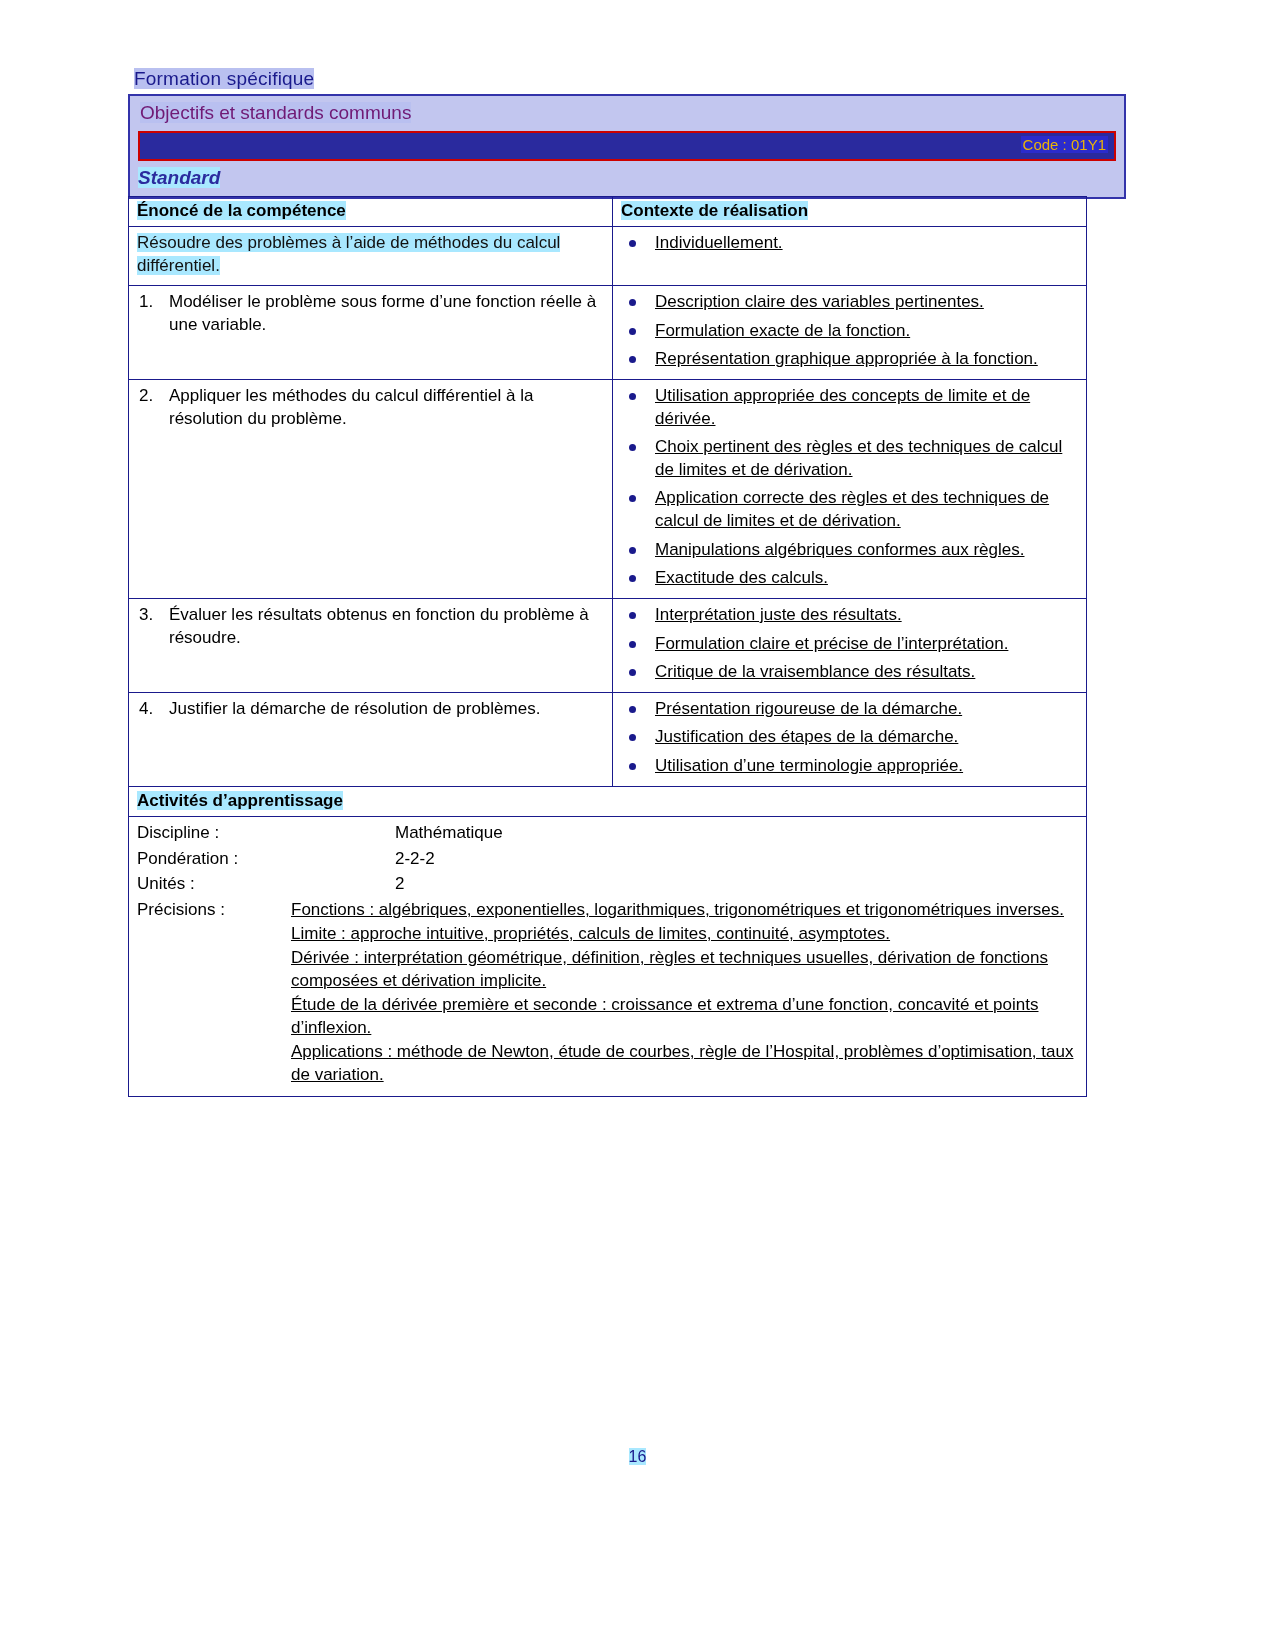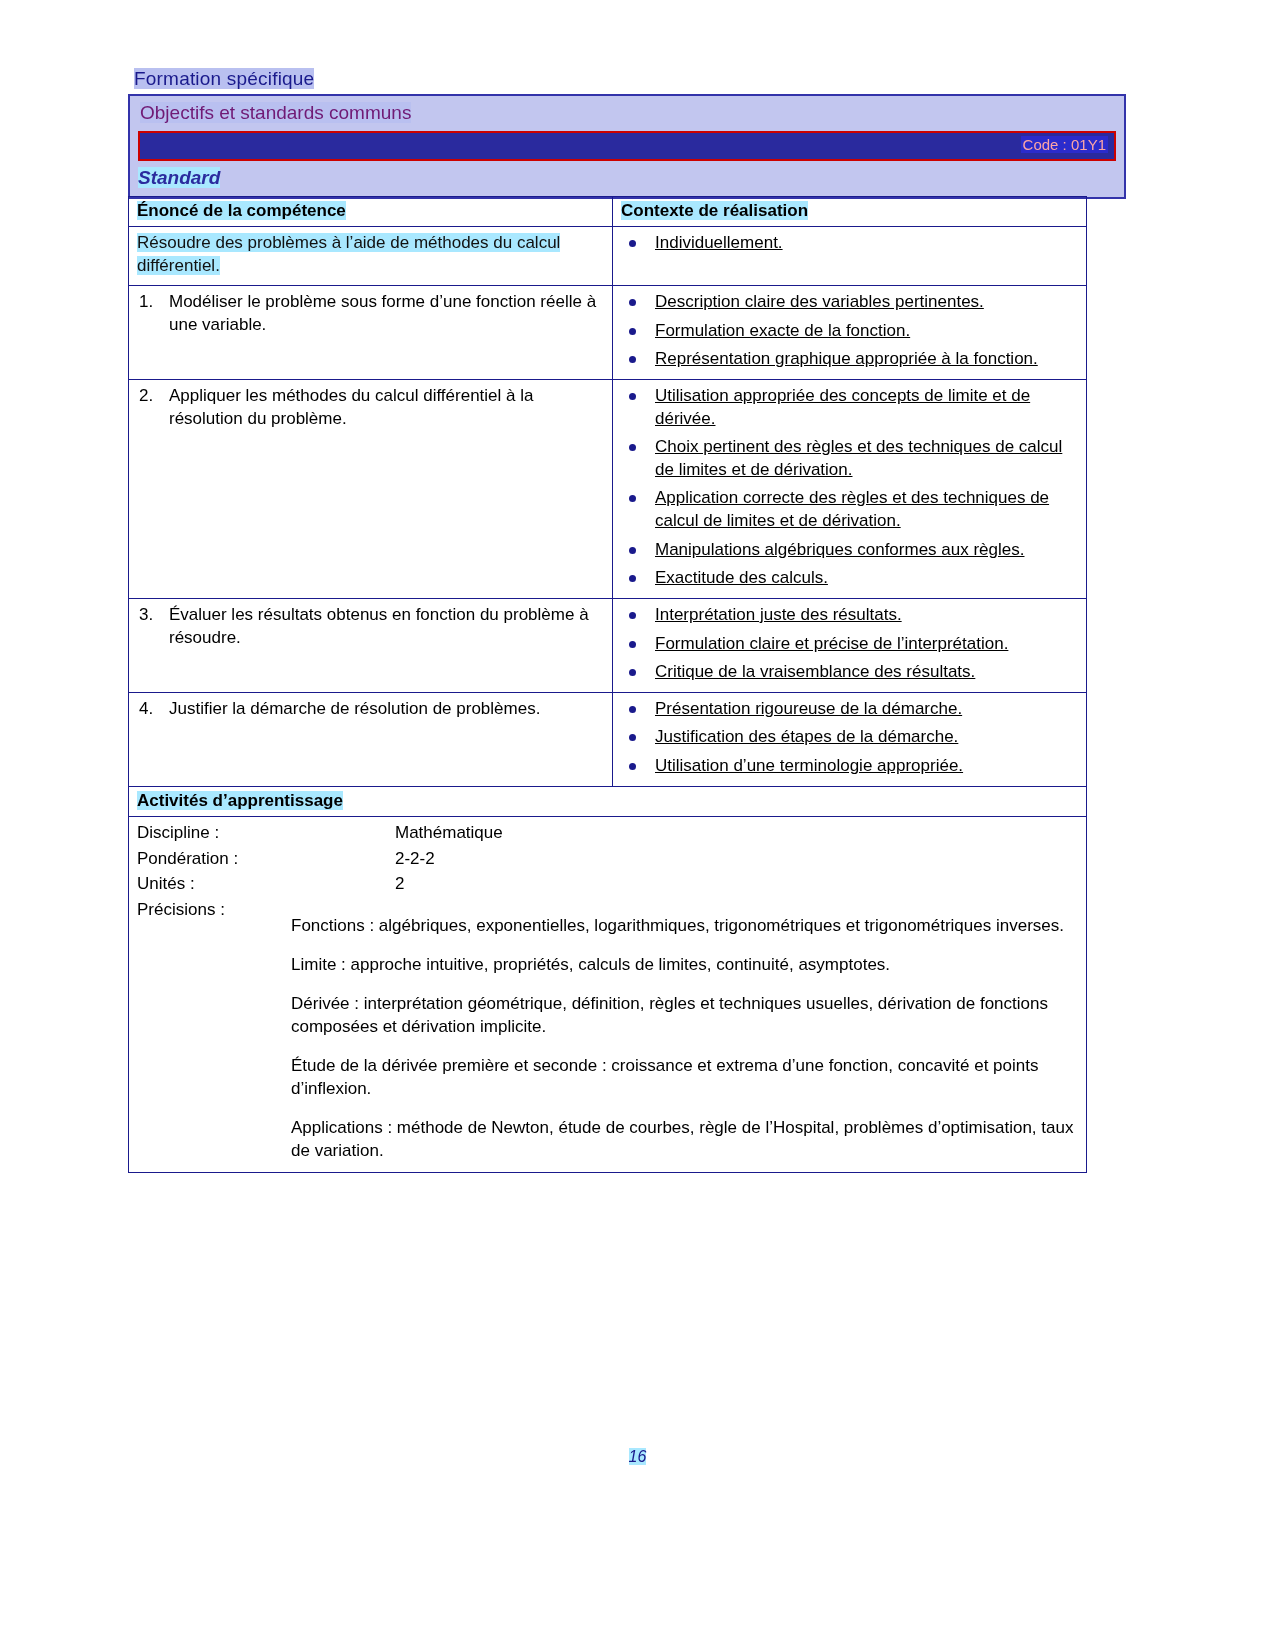--- a/index.html
+++ b/index.html
@@ -56,21 +56,21 @@
     border: 2px solid #cc0000;
     background: #2a2a9e;
     height: 26px;
     position: relative;
   }
   .code-text {
     position: absolute;
     right: 6px;
     top: 3px;
     font-size: 15px;
-    color: #fca5a5;
+    color: #eab308;
     background: #2b2bcc;
     padding: 0 2px;
   }
   .objstd-row {
     margin-top: 6px;
     display: flex;
     font-size: 19px;
     font-weight: bold;
     font-style: italic;
     color: #2b2b9e;
@@ -165,32 +165,32 @@
   .act-label { width: 258px; }
   .act-val { flex: 1; }
   .prec-block {
     display: flex;
     font-size: 17px;
     line-height: 1.35;
     gap: 32px;
   }
   .prec-label { width: 122px; flex: none; }
   .prec-body { flex: 1; }
-  .prec-body p { margin: 16px 0 1px 0; }
+  .prec-body p { margin: 0 0 1px 0; text-decoration: underline; }
 
   .footer {
     position: absolute;
     left: 0;
     top: 1448px;
     width: 1275px;
     text-align: center;
     font-size: 16px;
     color: #1a1a8c;
   }
-  .footer span { background:#a9e8ff;font-style:italic; }
+  .footer span { background:#a9e8ff; }
 </style>
 </head>
 <body>
 
 <div class="page">
 
   <div class="header-wrap">
     <div class="hdr-line1"><span class="hl">Formation spécifique</span></div>
     <div class="hdr-box">
       <div class="hdr-line2"><span class="hl">Objectifs et standards communs</span></div>

